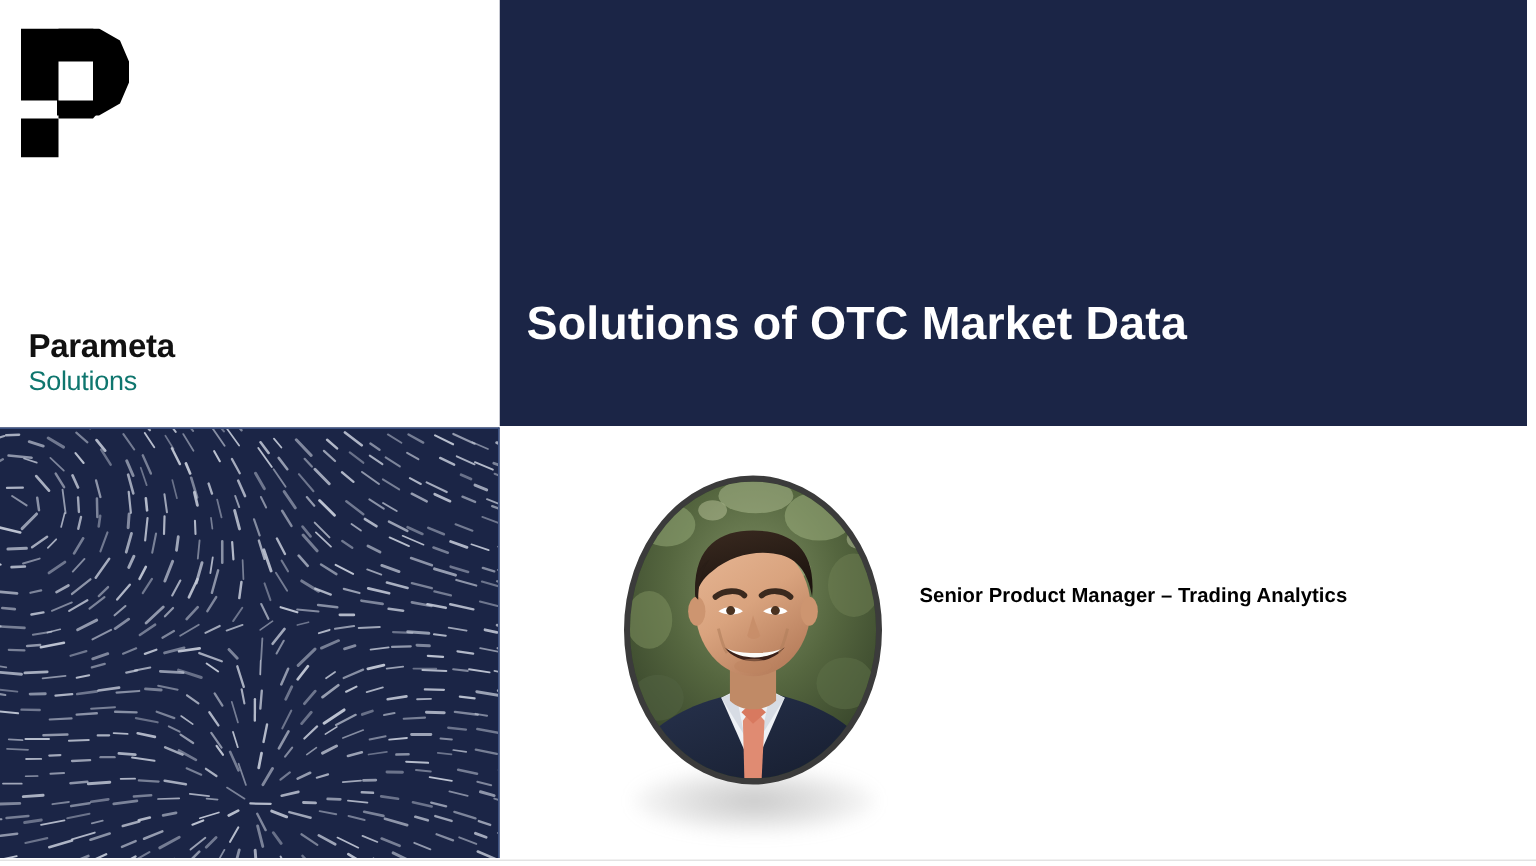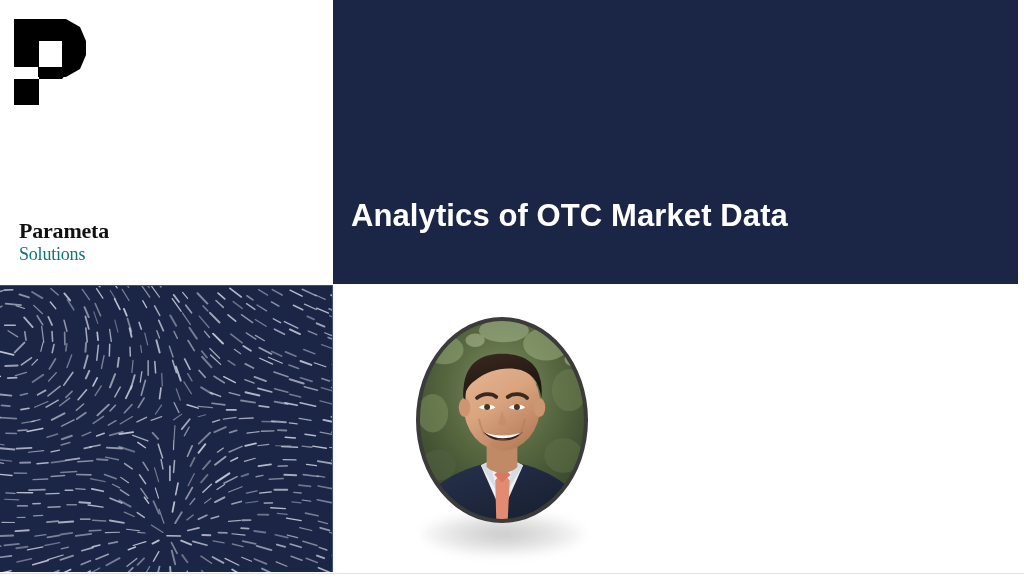--- a/index.html
+++ b/index.html
@@ -43,21 +43,20 @@
   }
   .logo-mark svg { display: block; }
 
   .brand-wordmark {
     position: absolute;
     left: 19px;
     top: 220px;
     line-height: 1.0;
     color: #111111;
     user-select: none;
-    font-family: Liberation Serif, serif;
   }
   .brand-line1 {
     display: block;
     font-size: 22px;
     font-weight: 700;
     letter-spacing: -0.2px;
     color: #111111;
   }
   .brand-line2 {
     display: block;
@@ -251,21 +250,21 @@
       </svg>
     </div>
 
     <div class="brand-wordmark">
       <span class="brand-line1">Parameta</span>
       <span class="brand-line2">Solutions</span>
     </div>
   </div>
 
   <div class="title-band">
-    <h1 class="slide-title">Analytics of OTC Market Data</h1>
+    <h1 class="slide-title">Solutions of OTC Market Data</h1>
   </div>
 
   <div class="pattern-panel">
     <svg id="flowfield" width="333" height="292" viewBox="0 0 333 292">
         <line x1="-8.58" y1="-3.53" x2="-0.67" y2="-5.57" stroke="#c5cbd9" stroke-width="1.87" stroke-linecap="round" opacity="0.75"></line>
         <line x1="19.01" y1="-9.42" x2="32.57" y2="-6.18" stroke="#c5cbd9" stroke-width="1.99" stroke-linecap="round" opacity="0.46"></line>
         <line x1="37.49" y1="-9.34" x2="46.78" y2="-4.74" stroke="#c5cbd9" stroke-width="1.34" stroke-linecap="round" opacity="0.65"></line>
         <line x1="48.87" y1="-8.60" x2="60.14" y2="-0.65" stroke="#c5cbd9" stroke-width="1.84" stroke-linecap="round" opacity="0.61"></line>
         <line x1="66.33" y1="-9.06" x2="75.09" y2="-1.04" stroke="#c5cbd9" stroke-width="1.82" stroke-linecap="round" opacity="0.93"></line>
         <line x1="82.25" y1="-9.37" x2="87.78" y2="-3.59" stroke="#c5cbd9" stroke-width="1.42" stroke-linecap="round" opacity="0.86"></line>
@@ -857,18 +856,19 @@
 
           <path d="M 62 102 C 64 110 66 116 68 119" stroke="#b07e5c" stroke-width="2" fill="none" opacity="0.6"></path>
           <path d="M 110 102 C 108 110 106 116 104 119" stroke="#b07e5c" stroke-width="2" fill="none" opacity="0.6"></path>
 
           <ellipse cx="86" cy="128" rx="13" ry="5" fill="#bd8460" opacity="0.5"></ellipse>
         </svg>
       </div>
     </div>
 
     <div class="speaker-text">
+      <p class="speaker-role">Senior Product Manager – Trading Analytics</p>
     </div>
   </div>
 
   <div class="edge-right"></div>
   <div class="edge-bottom"></div>
 </div>
 
 </body></html>

